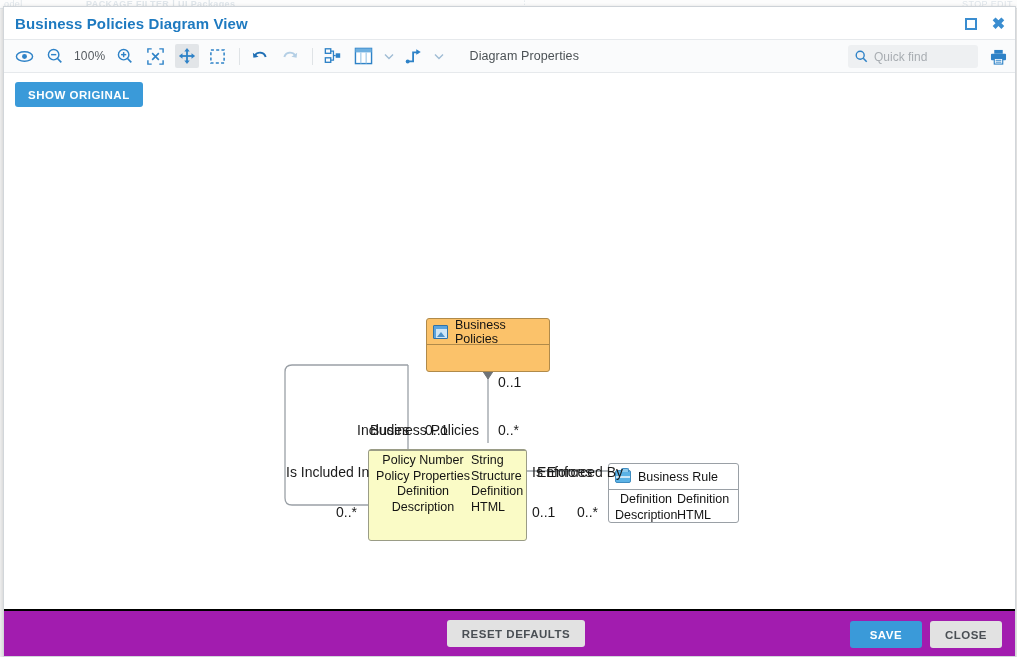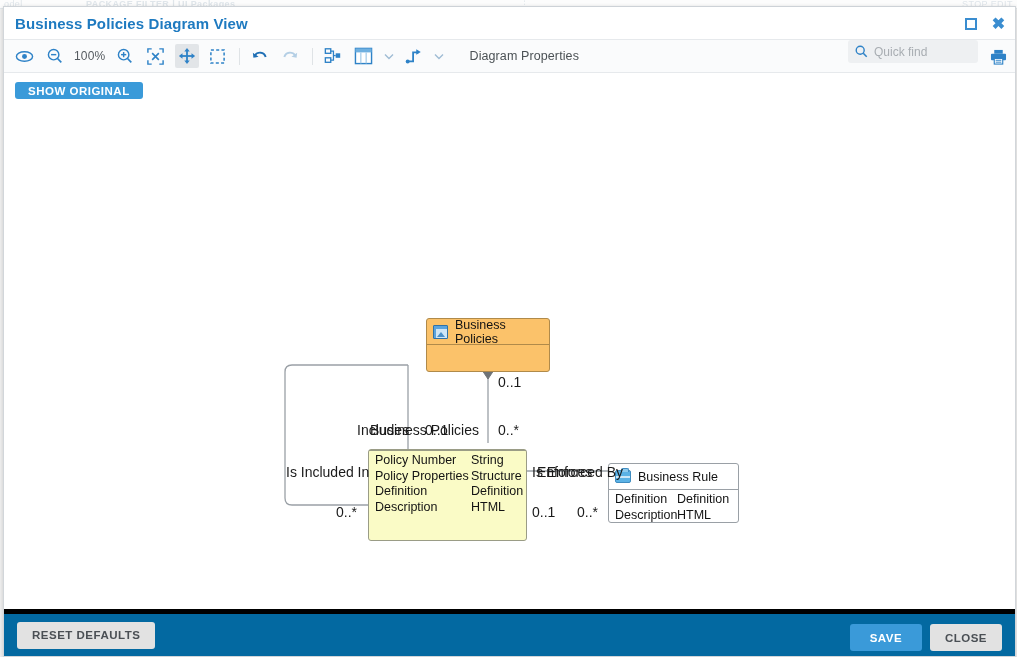--- a/index.html
+++ b/index.html
@@ -119,21 +119,21 @@
     width: 13px; height: 22px; display: flex; align-items: center;
     justify-content: center; margin-right: 6px; cursor: pointer;
     color: #9fbcd4;
   }
   .tb-props {
     font-size: 12.5px; color: #4b5155; margin-left: 18px; cursor: pointer;
     letter-spacing: .1px;
   }
   .tb-right {
     position: absolute; right: 8px; top: 0; height: 33px;
-    display: flex; 
+    display: flex; align-items: center;
   }
   .quickfind {
     width: 130px; height: 23px;
     background: #eef0f2; border-radius: 3px;
     display: flex; align-items: center; padding-left: 7px;
     margin-right: 12px;
     cursor: text;
   }
   .quickfind .qf-text {
     font-size: 12px; color: #a8adb2; margin-left: 6px;
@@ -144,21 +144,21 @@
   .dlg-body {
     position: relative;
     flex: 1 1 auto;
     background: #ffffff;
     overflow: hidden;
   }
 
   .show-original {
     position: absolute;
     left: 11px; top: 9px;
-    height: 17px;
+    height: 25px;
     padding: 4px 13px;
     background: #3a9ad9;
     color: #ffffff;
     font-size: 11.5px;
     font-weight: bold;
     letter-spacing: .5px;
     border: none; border-radius: 3px;
     display: flex; align-items: center;
     cursor: pointer;
   }
@@ -185,21 +185,21 @@
   }
   .node-title { font-size: 12.5px; color: #131313; }
   .node-body { border-top: 1px solid #a0a49a; padding: 2px 0 3px 0; }
   .attr-row {
     display: flex;
     font-size: 12.5px;
     line-height: 15.5px;
     color: #131313;
     padding: 0 6px;
   }
-  .attr-name { width: 92px; flex: 0 0 92px; }
+  .attr-name { width: 92px; flex: 0 0 92px; text-align: center; }
   .attr-type { flex: 1 1 auto; }
 
   #node-policies {
     left: 422px; top: 245px; width: 124px; height: 54px;
     background: #fbc26a;
     border-color: #b08a4a;
   }
   #node-policies .node-body { height: 28px; border-top-color: #b08a4a; }
 
   #node-policy {
@@ -266,24 +266,25 @@
     font-size: 14px;
     color: #1a1a1a;
     white-space: nowrap;
   }
 
   
   .footer {
     position: relative;
     height: 47px;
     flex: 0 0 47px;
-    background: #0369a1;
-    border-top: 5px solid #000000;
+    background: #a21caf;
+    border-top: 2px solid #000000;
     display: flex;
     align-items: center;
+    justify-content: center;
   }
   .btn {
     height: 27px;
     padding: 0 15px;
     font-size: 11.5px;
     font-weight: bold;
     letter-spacing: .5px;
     border: none;
     border-radius: 3px;
     cursor: pointer;

